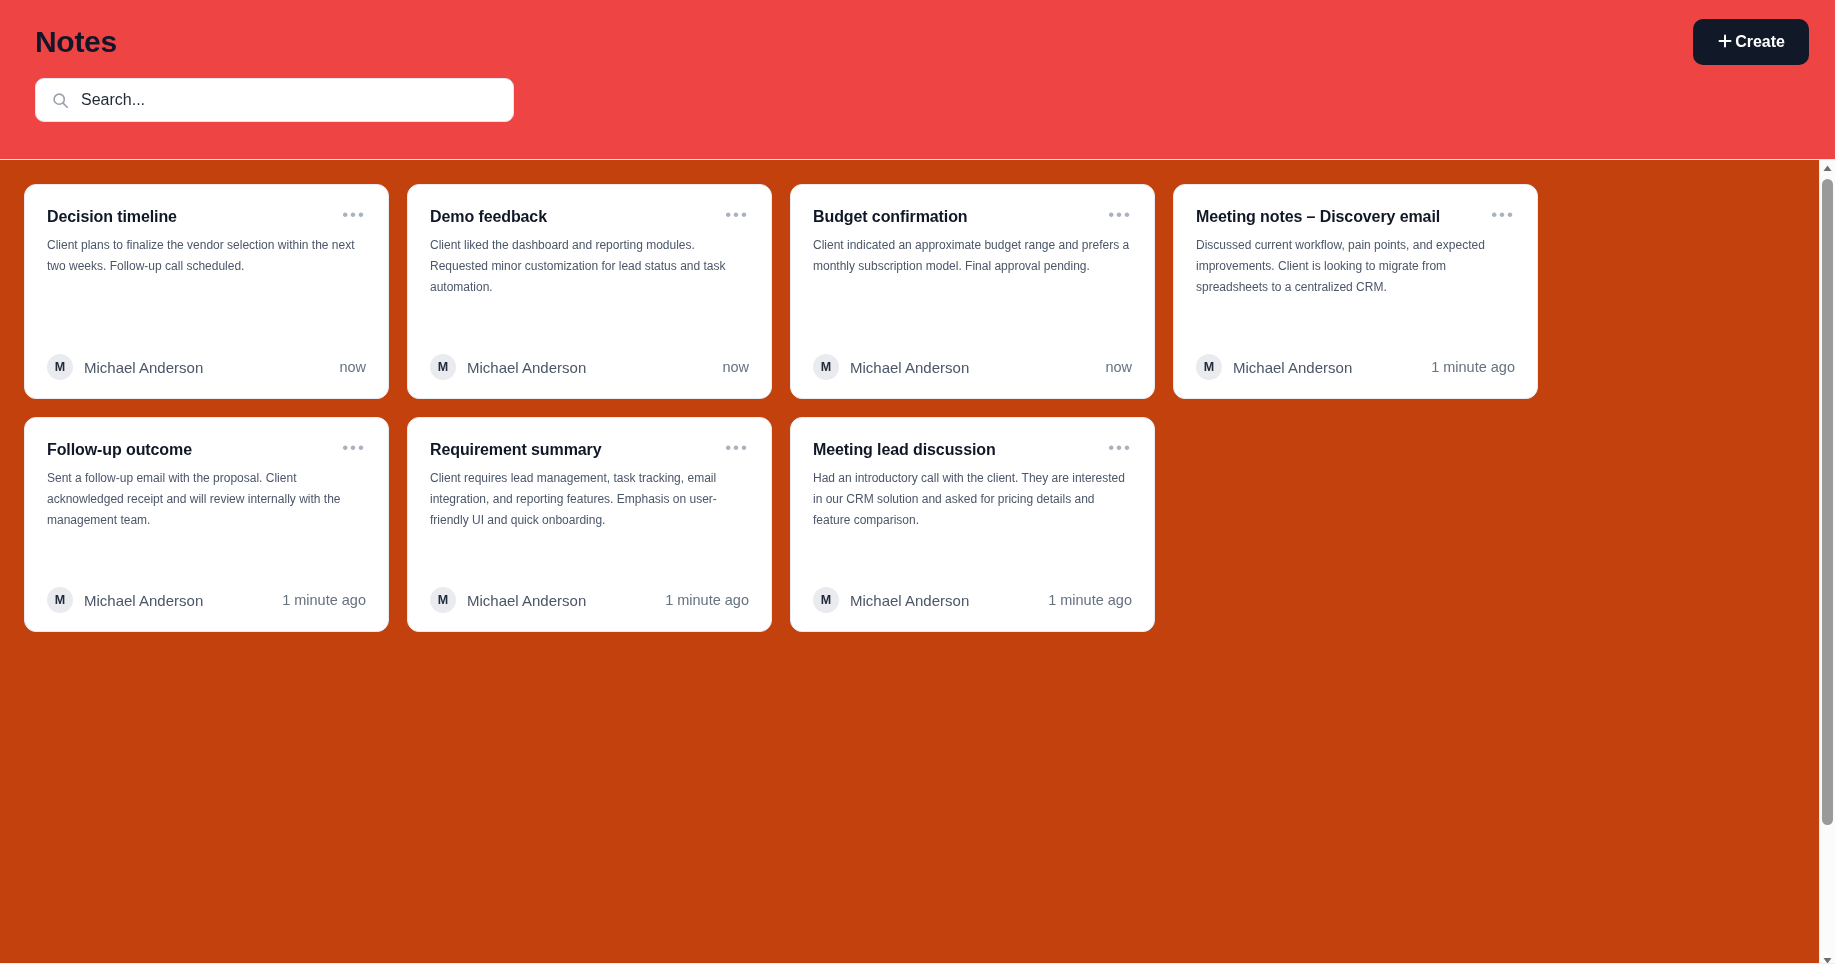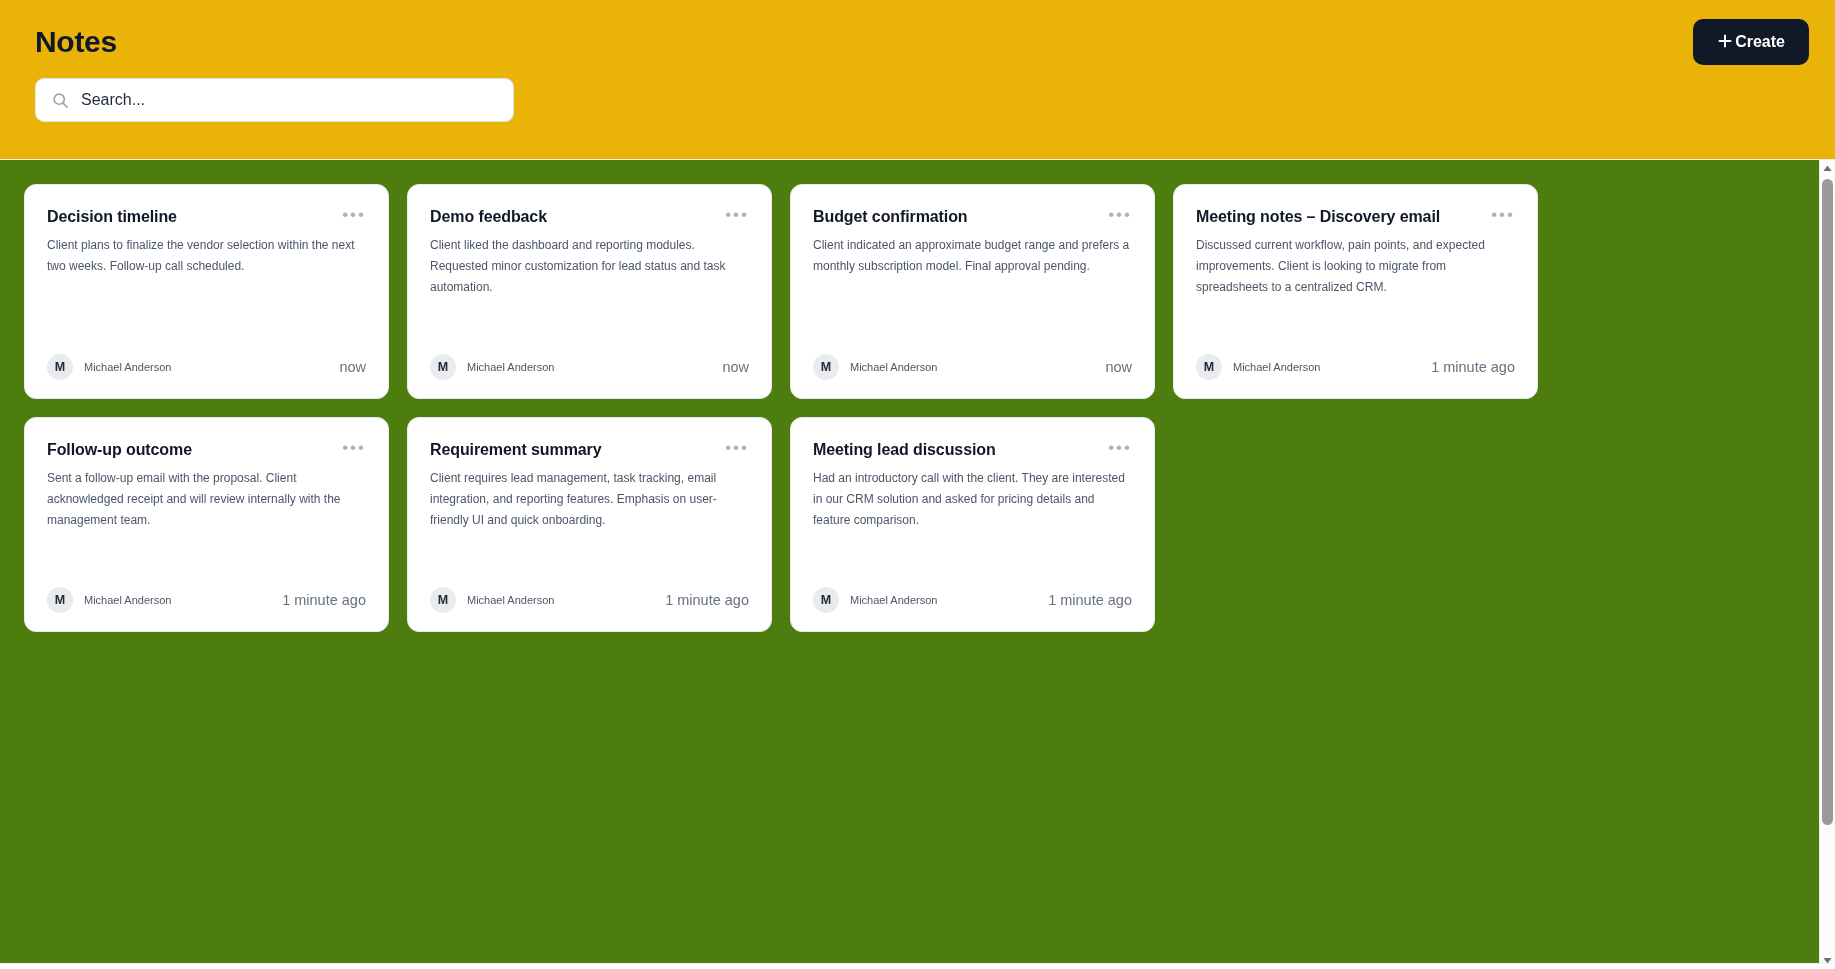--- a/index.html
+++ b/index.html
@@ -20,21 +20,21 @@
   .app {
     width: 1835px;
     height: 969px;
     display: flex;
     flex-direction: column;
     position: relative;
   }
 
   
   .header {
-    background: #eab308;
+    background: #ef4444;
     border-bottom: 1px solid #e9ecf1;
     padding: 0 24px;
     flex: 0 0 auto;
     height: 160px;
     position: relative;
   }
 
   .header-top {
     display: flex;
     align-items: center;
@@ -109,21 +109,21 @@
     font-family: "Liberation Sans", sans-serif;
     color: #111827;
     background: transparent;
     height: 100%;
   }
   .search-input::placeholder { color: #1f2937; opacity: 1; }
 
   
   .content {
     flex: 1 1 auto;
-    background: #4d7c0f;
+    background: #c2410c;
     padding: 24px 24px 0 24px;
     overflow: hidden;
     position: relative;
   }
 
   .card-grid {
     display: grid;
     grid-template-columns: repeat(4, 365px);
     gap: 18px;
     padding-left: 0px;
@@ -197,21 +197,21 @@
     background: #e9ebef;
     color: #222b3a;
     font-size: 12.5px;
     font-weight: 700;
     display: flex;
     align-items: center;
     justify-content: center;
   }
 
   .author-name {
-    font-size: 11px;
+    font-size: 15px;
     color: #4b5668;
     white-space: nowrap;
     overflow: hidden;
     text-overflow: ellipsis;
   }
 
   .timestamp {
     flex: 0 0 auto;
     font-size: 14.5px;
     color: #66718190;

